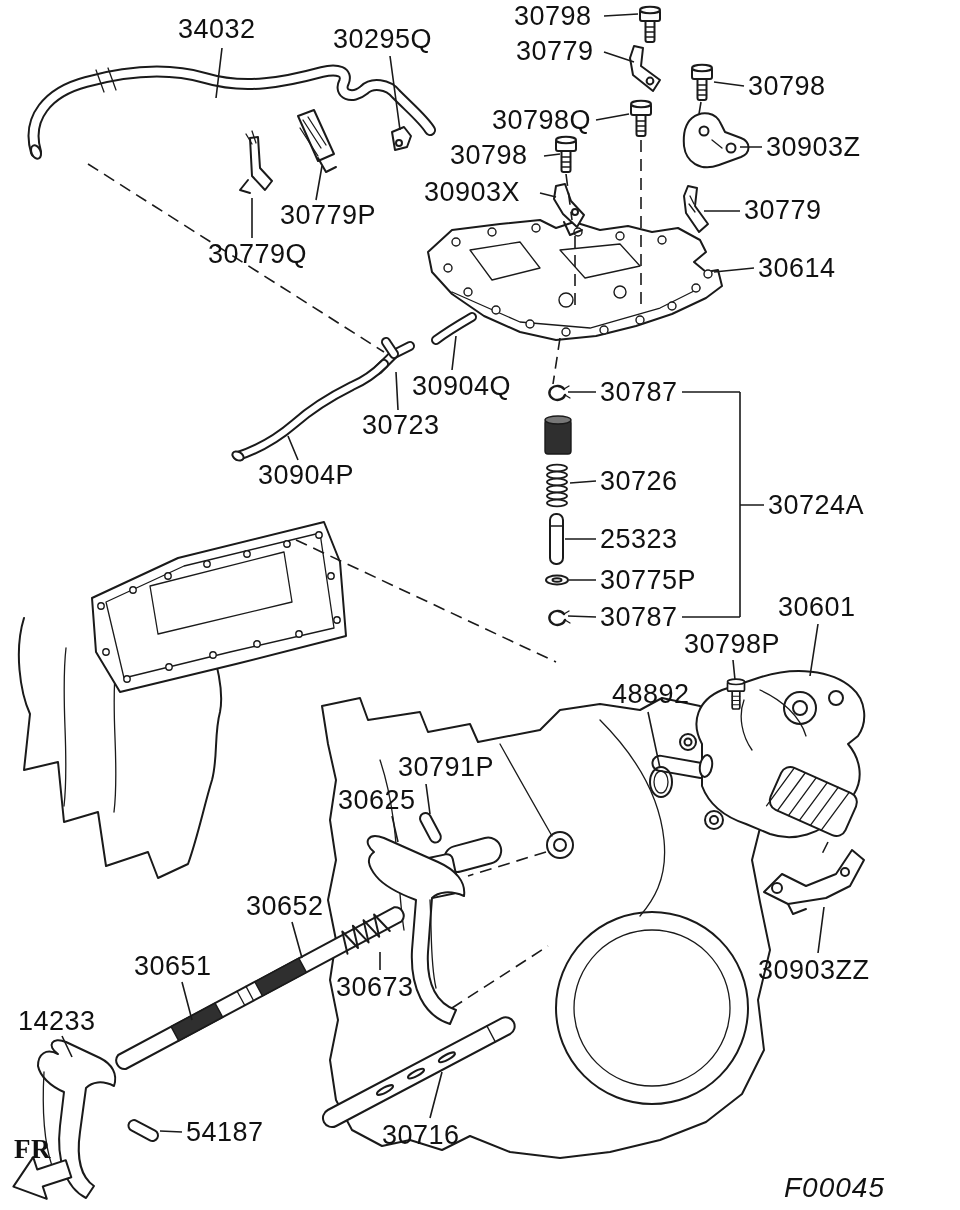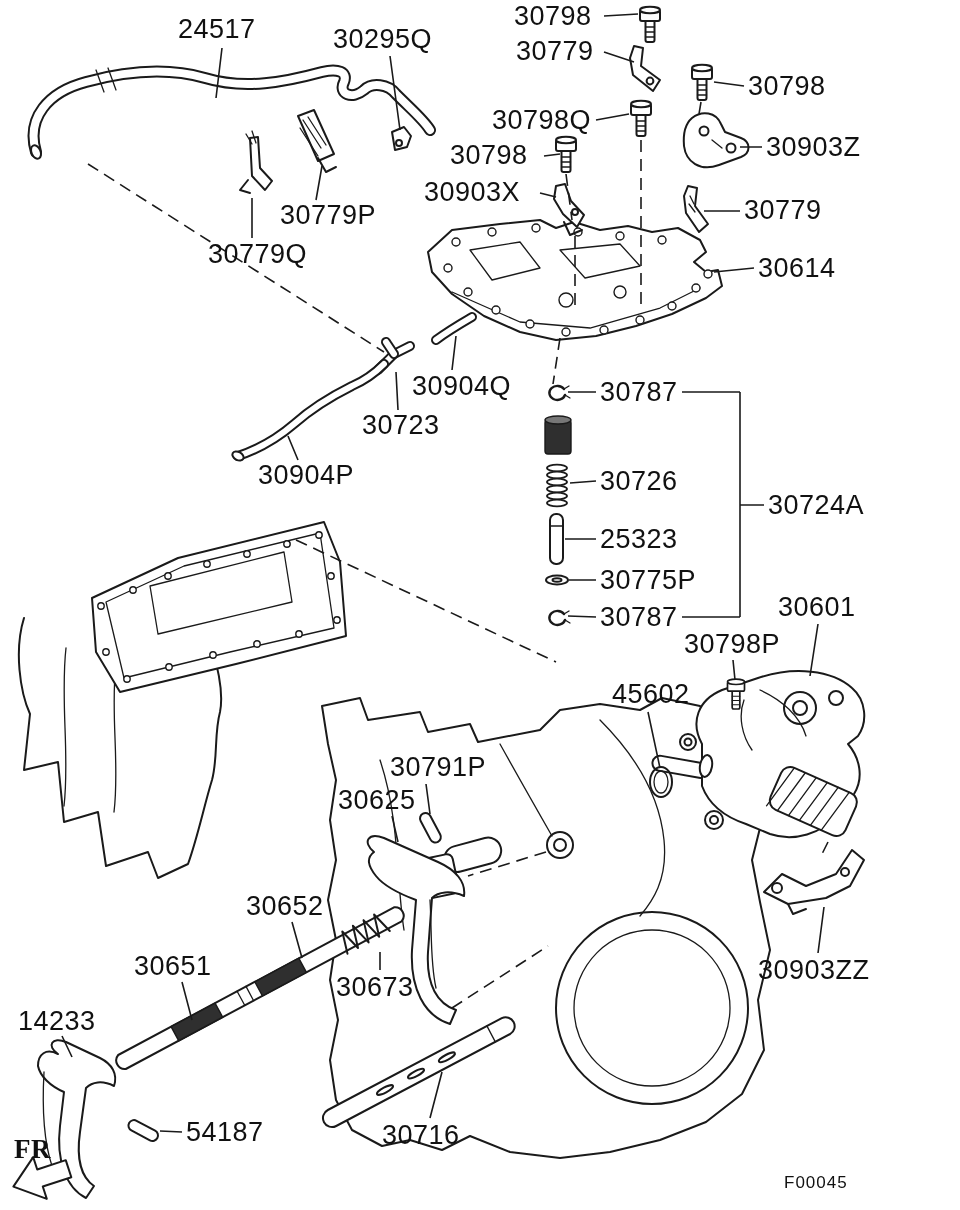--- a/index.html
+++ b/index.html
@@ -2,21 +2,21 @@
 <html><head>
 <meta charset="utf-8">
 <style>
   html,body{margin:0;padding:0;background:#fff;}
   .stage{position:relative;width:960px;height:1210px;background:#fff;overflow:hidden;
          font-family:"Liberation Sans",sans-serif;}
   .stage svg{position:absolute;left:0;top:0;z-index:1;}
   .lbl{position:absolute;z-index:2;font-size:27px;line-height:1;letter-spacing:.5px;
        color:#111;white-space:nowrap;}
   .lbl.bold{font-weight:bold;font-family:Liberation Serif, serif;}
-  .lbl.small{font-size:17px;letter-spacing:1px;}
+  .lbl.small{font-size:28px;letter-spacing:1px;font-style:italic;}
   
   .ln{stroke:#1a1a1a;stroke-width:2;fill:none;stroke-linecap:round;stroke-linejoin:round;}
   .thin{stroke-width:1.3;}
   .fw{fill:#ffffff;stroke:#1a1a1a;stroke-width:2;stroke-linejoin:round;}
   .dk{fill:#2f2f2f;stroke:#1a1a1a;stroke-width:1.4;}
   .ld{stroke:#1a1a1a;stroke-width:1.6;fill:none;}
   .dash{stroke:#1a1a1a;stroke-width:1.6;fill:none;stroke-dasharray:12 7;}
   .t12{stroke:#1a1a1a;stroke-width:12;fill:none;stroke-linecap:round;}
   .t8{stroke:#ffffff;stroke-width:8;fill:none;stroke-linecap:round;}
   .t10{stroke:#1a1a1a;stroke-width:10;fill:none;stroke-linecap:round;}
@@ -331,21 +331,21 @@
                        M 292,922 L 302,958
                        M 182,982 L 192,1020
                        M 380,970 L 380,952
                        M 62,1036 L 72,1057
                        M 182,1132 L 160,1131
                        M 430,1118 L 442,1072
                        M 818,953 L 824,907"></path>
   </g>
 </svg>
 
-  <div class="lbl" style="left:178px;top:16px">24517</div>
+  <div class="lbl" style="left:178px;top:16px">34032</div>
   <div class="lbl" style="left:333px;top:26px">30295Q</div>
   <div class="lbl" style="left:514px;top:3px">30798</div>
   <div class="lbl" style="left:516px;top:38px">30779</div>
   <div class="lbl" style="left:748px;top:73px">30798</div>
   <div class="lbl" style="left:492px;top:107px">30798Q</div>
   <div class="lbl" style="left:766px;top:134px">30903Z</div>
   <div class="lbl" style="left:450px;top:142px">30798</div>
   <div class="lbl" style="left:424px;top:179px">30903X</div>
   <div class="lbl" style="left:744px;top:197px">30779</div>
   <div class="lbl" style="left:758px;top:255px">30614</div>
@@ -355,22 +355,22 @@
   <div class="lbl" style="left:362px;top:412px">30723</div>
   <div class="lbl" style="left:258px;top:462px">30904P</div>
   <div class="lbl" style="left:600px;top:379px">30787</div>
   <div class="lbl" style="left:600px;top:468px">30726</div>
   <div class="lbl" style="left:600px;top:526px">25323</div>
   <div class="lbl" style="left:600px;top:567px">30775P</div>
   <div class="lbl" style="left:600px;top:604px">30787</div>
   <div class="lbl" style="left:768px;top:492px">30724A</div>
   <div class="lbl" style="left:778px;top:594px">30601</div>
   <div class="lbl" style="left:684px;top:631px">30798P</div>
-  <div class="lbl" style="left:612px;top:681px">45602</div>
-  <div class="lbl" style="left:390px;top:754px">30791P</div>
+  <div class="lbl" style="left:612px;top:681px">48892</div>
+  <div class="lbl" style="left:398px;top:754px">30791P</div>
   <div class="lbl" style="left:338px;top:787px">30625</div>
   <div class="lbl" style="left:246px;top:893px">30652</div>
   <div class="lbl" style="left:134px;top:953px">30651</div>
   <div class="lbl" style="left:336px;top:974px">30673</div>
   <div class="lbl" style="left:18px;top:1008px">14233</div>
   <div class="lbl" style="left:186px;top:1119px">54187</div>
   <div class="lbl" style="left:382px;top:1122px">30716</div>
   <div class="lbl" style="left:758px;top:957px">30903ZZ</div>
 
   <div class="lbl bold" style="left:14px;top:1136px">FR</div>

